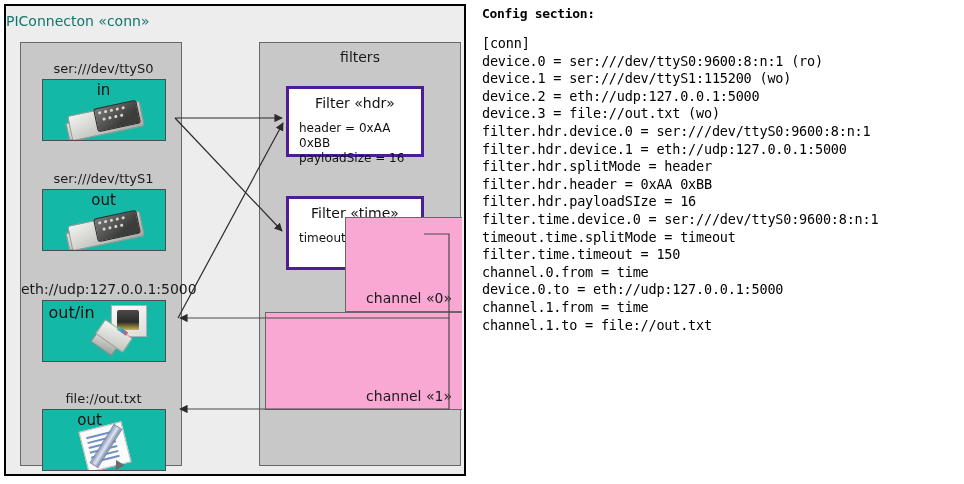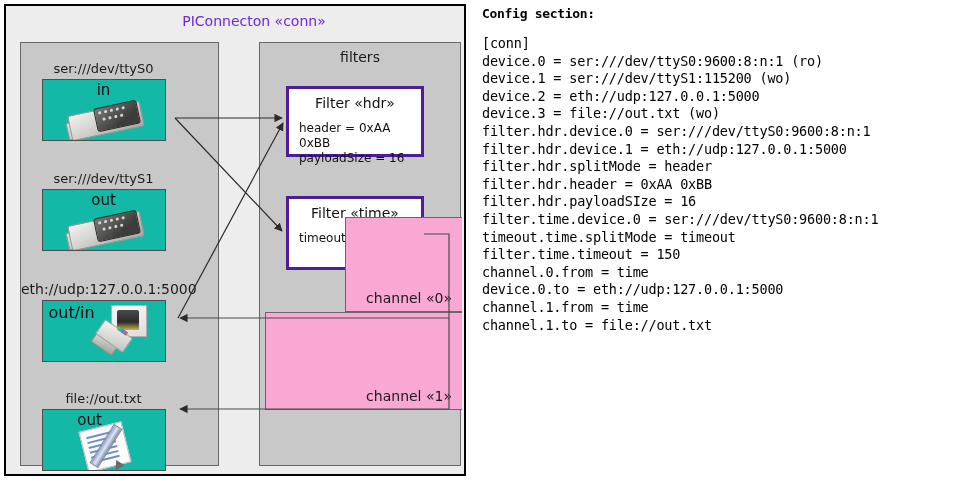--- a/index.html
+++ b/index.html
@@ -6,36 +6,36 @@
   body{width:964px;height:484px;overflow:hidden;font-family:"DejaVu Sans",sans-serif;}
 
   #stage{position:relative;width:964px;height:484px;background:#ffffff;}
 
   
   #diagram{
     position:absolute;left:4px;top:4px;width:462px;height:472px;
     background:#ededed;border:2px solid #000000;box-sizing:border-box;
   }
   .diagram-title{
-    position:absolute;left:0;top:7px;width:100%;text-align:center;
-    font-size:14px;color:#6d28d9;padding-left:19px;
+    position:absolute;left:0;top:7px;width:100%;
+    font-size:14px;color:#0f766e;
   }
 
   
   .panel{
     position:absolute;background:#c8c8c8;border:1px solid #686868;
     box-sizing:border-box;
   }
   .panel-title{
     position:absolute;left:0;top:6px;width:100%;text-align:center;
     font-size:14px;color:#1a1a1a;
   }
 
   
-  #devices-panel{left:14px;top:36px;width:199px;height:424px;}
+  #devices-panel{left:14px;top:36px;width:162px;height:424px;}
 
   .device-group{position:absolute;left:0;width:165px;}
   .device-label{
     width:100%;text-align:center;font-size:13px;color:#1a1a1a;
     margin-bottom:3px;white-space:nowrap;
   }
   .device-box{
     position:relative;margin:0 auto;width:124px;height:62px;
     background:#14b8a6;border:1px solid #4d4d4d;box-sizing:border-box;
     overflow:hidden;

